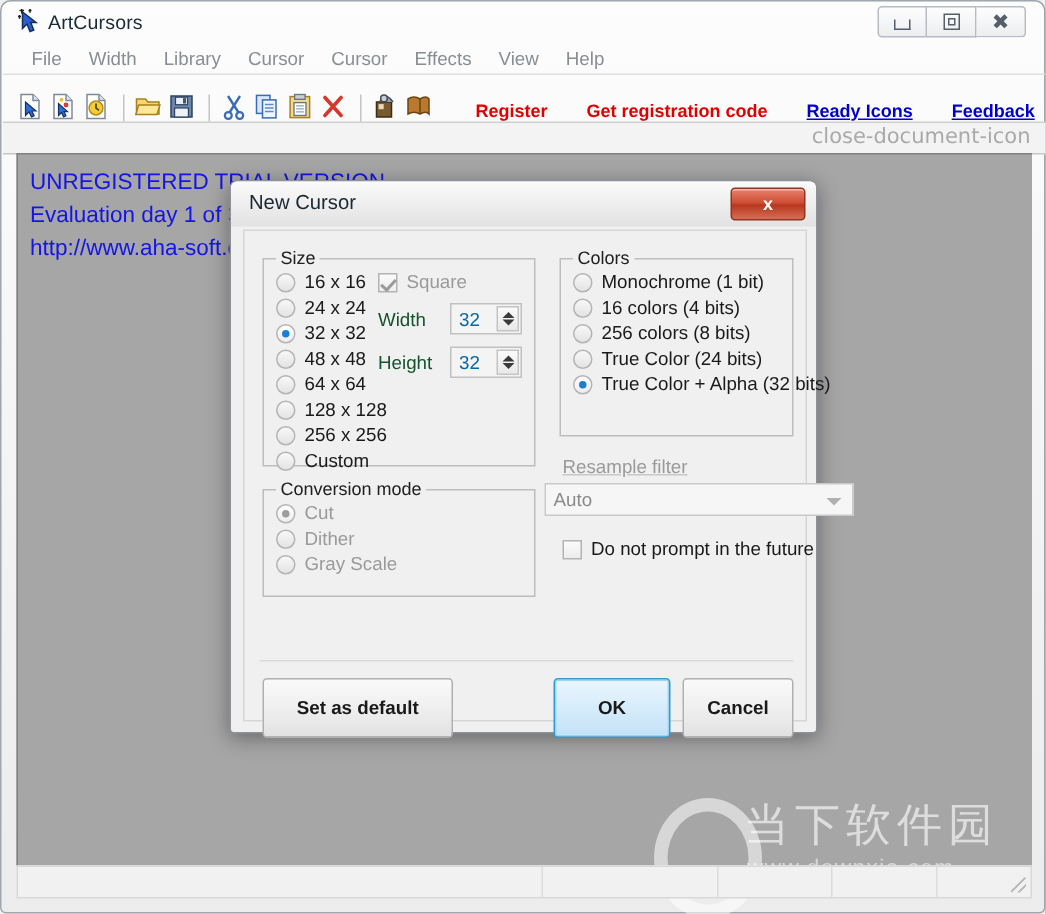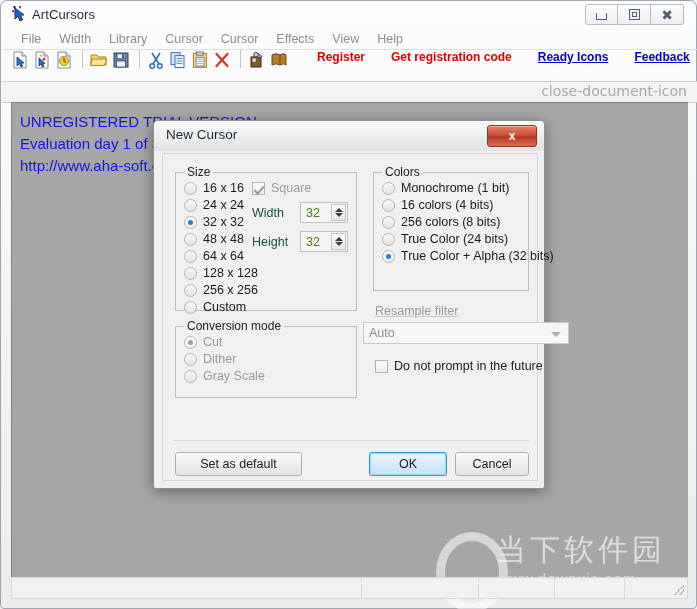--- a/index.html
+++ b/index.html
@@ -51,21 +51,21 @@
     position:absolute;left:1px;top:27px;width:695px;height:22px;
     border-bottom:1px solid #dfdfdf;
     display:flex;align-items:center;padding-left:10px;box-sizing:border-box;
   }
   .menu-item{
     font-size:12.5px;color:#888e94;padding:2px 9px;cursor:default;
   }
   
   .toolbar{
     position:absolute;left:1px;top:49px;width:695px;height:32px;
-    display:flex;align-items:flex-start;padding-left:8px;box-sizing:border-box;
+    display:flex;align-items:flex-end;padding-left:8px;box-sizing:border-box;
     border-bottom:1px solid #cfcfcf;
   }
   .tb-icon{width:20px;height:20px;margin-right:2px;position:relative;}
   .tb-sep{width:1px;height:18px;background:#c4c4c4;margin:0 6px;}
   .tb-link{
     font-size:12px;font-weight:bold;margin-left:26px;white-space:nowrap;cursor:pointer;
   }
   .tb-link.red{color:#e00000;}
   .tb-link.blue{color:#0000cc;text-decoration:underline;}
 
@@ -179,21 +179,21 @@
   .checkbox.checked:after{
     content:"";position:absolute;left:3px;top:1px;width:4px;height:8px;
     border:solid #9a9a9a;border-width:0 2px 2px 0;transform:rotate(42deg);
   }
   .field-label{font-size:12.5px;color:#14532d;}
   .spin{
     width:48px;height:21px;box-sizing:border-box;
     border:1px solid #c0c0c0;background:#f4f4f4;
     display:flex;align-items:center;position:relative;
   }
-  .spin-val{font-size:12.5px;color:#4d7c0f;padding-left:5px;}
+  .spin-val{font-size:12.5px;color:#0369a1;padding-left:5px;}
   .spin-btns{
     position:absolute;right:1px;top:1px;width:15px;height:17px;
     background:linear-gradient(180deg,#fafafa,#e9e9e9);
     border:1px solid #c3c3c3;box-sizing:border-box;
     display:flex;flex-direction:column;align-items:center;justify-content:center;
   }
   .tri-up{width:0;height:0;border-left:4px solid transparent;border-right:4px solid transparent;border-bottom:4px solid #3a3a3a;margin-bottom:1px;}
   .tri-down{width:0;height:0;border-left:4px solid transparent;border-right:4px solid transparent;border-top:4px solid #3a3a3a;}
   .combo{
     width:206px;height:22px;box-sizing:border-box;
@@ -203,25 +203,25 @@
   .combo-val{font-size:12.5px;color:#8a8a8a;padding-left:5px;}
   .combo-arrow{
     position:absolute;right:7px;top:9px;width:0;height:0;
     border-left:5px solid transparent;border-right:5px solid transparent;
     border-top:5px solid #b0b0b0;
   }
   .dlg-sep{
     position:absolute;left:10px;top:286px;width:356px;height:1px;background:#dadada;
   }
   .btn{
-    position:absolute;height:24px;box-sizing:border-box;
+    position:absolute;height:40px;box-sizing:border-box;
     background:linear-gradient(180deg,#fafafa 0%,#efefef 50%,#e2e2e2 100%);
     border:1px solid #b0b0b0;border-radius:3px;
     font-size:12.5px;color:#1a1a1a;
-    display:flex;align-items:center;justify-content:center;cursor:pointer;
+    display:flex;align-items:center;justify-content:center;cursor:pointer;font-weight:bold;
   }
   .btn.primary{
     background:linear-gradient(180deg,#eaf6fd 0%,#d6ecfb 50%,#c3e2f8 100%);
     border:1px solid #2e9bd6;border-radius:3px;
     box-shadow:0 0 0 1px #9fd4f0 inset;
   }
 </style>
 </head>
 <body>
 

